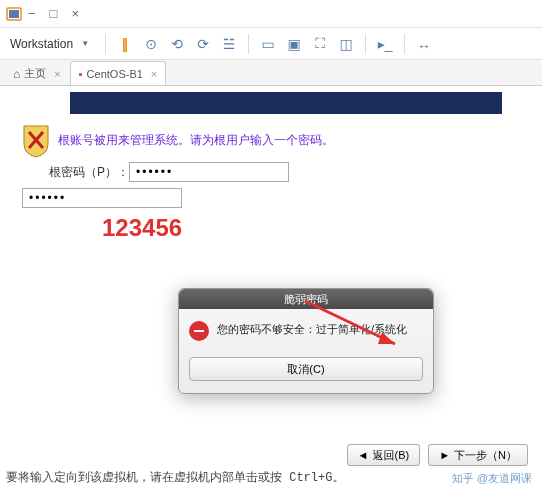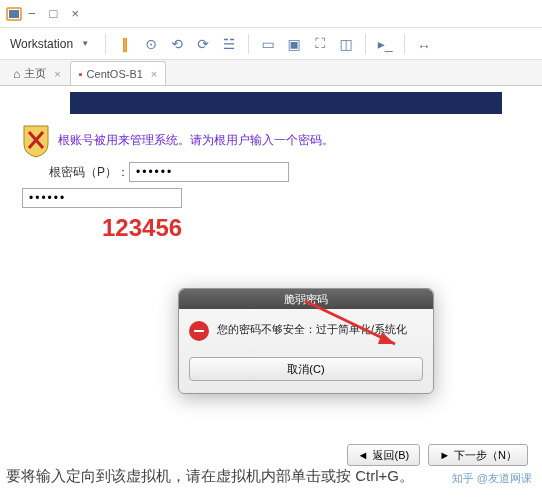--- a/index.html
+++ b/index.html
@@ -42,21 +42,21 @@
 .dialog .err-icon::before { content: ""; width: 10px; height: 2px; background: #fff; }
 .dialog .dlg-msg { font-size: 11px; color: #222; line-height: 1.5; }
 .dialog .dlg-btns { display: flex; gap: 12px; justify-content: center; padding: 8px 10px 12px; flex-direction: column; }
 .dialog button { height: 24px; padding: 0 14px; font-size: 11px; background: linear-gradient(#fdfdfd,#e6e6e6); border: 1px solid #aaa; border-radius: 4px; cursor: pointer; }
 
 .arrow { position: absolute; top: 204px; left: 290px; pointer-events: none; }
 
 .navbar { position: absolute; bottom: 34px; right: 14px; display: flex; gap: 8px; }
 .navbar button { height: 22px; padding: 0 10px; font-size: 11px; background: linear-gradient(#fdfdfd,#e8e8e8); border: 1px solid #aaa; border-radius: 3px; display: flex; align-items: center; gap: 4px; }
 
-.statusbar { position: absolute; bottom: 14px; left: 6px; right: 6px; font-size: 15px; color: #444; }
+.statusbar { position: absolute; bottom: 14px; left: 6px; right: 6px; font-size: 12px; color: #444; font-family: Liberation Mono, monospace; }
 .watermark { position: absolute; bottom: 14px; right: 10px; font-size: 11px; color: #5a8fc4; opacity: 0.85; }
 </style>
 </head>
 <body>
 
 <div class="titlebar">
   <span class="vm-icon">
     <svg width="16" height="16" viewBox="0 0 16 16">
         <rect x="1" y="2" width="14" height="12" rx="1" fill="none" stroke="#e8911a" stroke-width="1.5"></rect>
         <rect x="3" y="4" width="10" height="8" fill="#5a7ba8"></rect>

